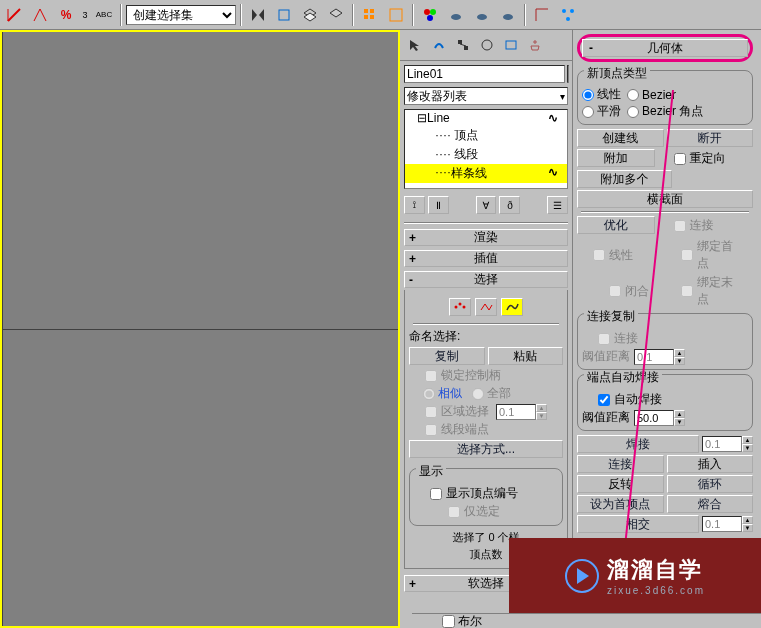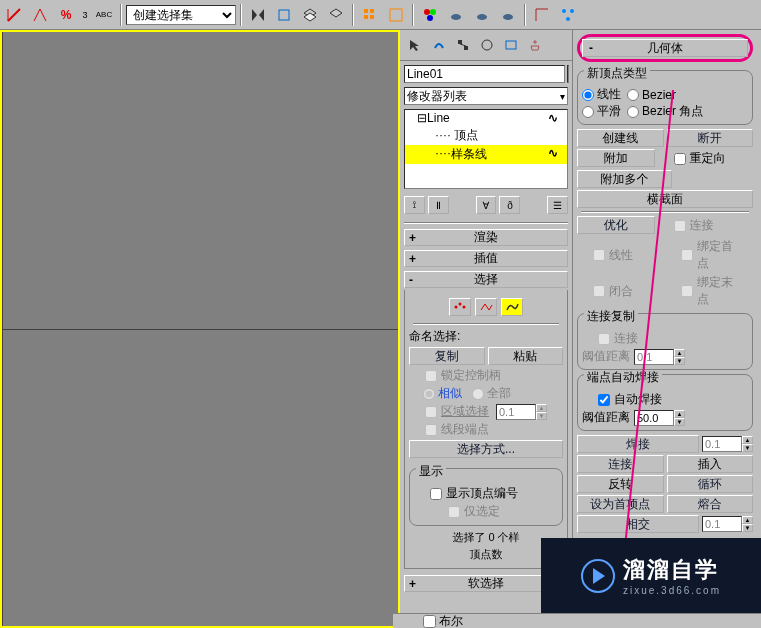--- a/index.html
+++ b/index.html
@@ -71,27 +71,27 @@
 
   .status-line { font-size:11px; text-align:center; margin:2px 0; }
 
   
   .geom-header { margin:4px; border:3px solid #e6007e; border-radius:14px; padding:2px; }
   .geom-header-inner { height:18px; background:#c0c0c0; border:1px outset #fff; display:flex; align-items:center; justify-content:center; position:relative; }
   .geom-header-inner .sign { position:absolute; left:6px; font-weight:bold; }
 
   .annotation-line { position:absolute; width:2px; background:#e6007e; transform-origin: top center; z-index:50; }
 
-  .watermark { position:absolute; right:0; bottom:15px; width:220px; height:75px; background:#0f172a; display:flex; align-items:center; justify-content:center; z-index:60; }
+  .watermark { position:absolute; right:0; bottom:15px; width:252px; height:75px; background:#7f1d1d; display:flex; align-items:center; justify-content:center; z-index:60; }
   .watermark .play { width:34px; height:34px; border:2px solid #5aa0ff; border-radius:50%; display:flex; align-items:center; justify-content:center; margin-right:8px; }
   .watermark .play::before { content:""; width:0; height:0; border-left:12px solid #5aa0ff; border-top:8px solid transparent; border-bottom:8px solid transparent; margin-left:3px; }
   .watermark .txt .big { color:#fff; font-size:22px; font-weight:bold; letter-spacing:2px; }
   .watermark .txt .small { color:#9ab; font-size:10px; letter-spacing:2px; }
 
-  .bottom-row-slice { position:absolute; bottom:0; left:393px; right:0; height:15px; background:#c0c0c0; border-top:1px solid #808080; display:flex; align-items:center; padding-left:30px; font-size:11px; }
+  .bottom-row-slice { position:absolute; bottom:0; left:412px; right:0; height:15px; background:#c0c0c0; border-top:1px solid #808080; display:flex; align-items:center; padding-left:30px; font-size:11px; }
   .bottom-row-slice .chk2 { display:flex; align-items:center; gap:3px; }
 
   svg { display:block; }
 </style>
 </head>
 <body>
 
 <div class="top-toolbar">
   <div class="tb-btn">
       <svg width="16" height="16">
@@ -240,20 +240,21 @@
         <div class="color-swatch"></div>
       </div>
 
       <div class="mod-list-combo">
         <span>修改器列表</span>
       </div>
 
       <div class="mod-stack">
         <div class="stack-item stack-top">⊟ <span>Line</span></div>
         <div class="stack-item sub">···· <span>顶点</span></div>
+        <div class="stack-item sub">···· <span>线段</span></div>
         <div class="stack-item sub sel">···· <span>样条线</span></div>
       </div>
 
       <div class="stack-ctrl-row">
         <div class="stack-ctrl">⟟</div>
         <div class="stack-ctrl">Ⅱ</div>
         <div class="stack-ctrl spacer"></div>
         <div class="stack-ctrl">∀</div>
         <div class="stack-ctrl">ð</div>
         <div class="stack-ctrl spacer"></div>
@@ -313,21 +314,21 @@
               <input type="radio" checked="" disabled="" style="">
               <span style="color:#1d4ed8">相似</span>
             </label>
           <label class="radio">
               <input type="radio" disabled="" style="">
               <span style="color:#808080">全部</span>
             </label>
         </div>
 
         <div class="chk disabled" style="justify-content:space-between;">
-          <div style="display:flex;align-items:center;gap:4px;text-decoration:underline;">
+          <div style="display:flex;align-items:center;gap:4px;">
             <input type="checkbox" disabled="" style="">
             <span>区域选择</span>
           </div>
           <div class="spinner">
             <div class="val" style="color:#808080">0.1</div>
             <div class="arrows">
                 <div class="a">▲</div>
                 <div class="a">▼</div>
               </div>
           </div>
@@ -429,21 +430,21 @@
           <div class="chk disabled" style="flex:1;">
               <input type="checkbox" disabled="" style="">
               <span>线性</span>
             </div>
           <div class="chk disabled" style="flex:1;">
               <input type="checkbox" disabled="" style="">
               <span>绑定首点</span>
             </div>
         </div>
         <div style="display:flex;">
-          <div class="chk disabled" style="flex:1;">
+          <div class="chk disabled" style="flex:1;justify-content:flex-end;">
               <input type="checkbox" disabled="" style="">
               <span>闭合</span>
             </div>
           <div class="chk disabled" style="flex:1;">
               <input type="checkbox" disabled="" style="">
               <span>绑定末点</span>
             </div>
         </div>
 
         <div class="group-frame">

